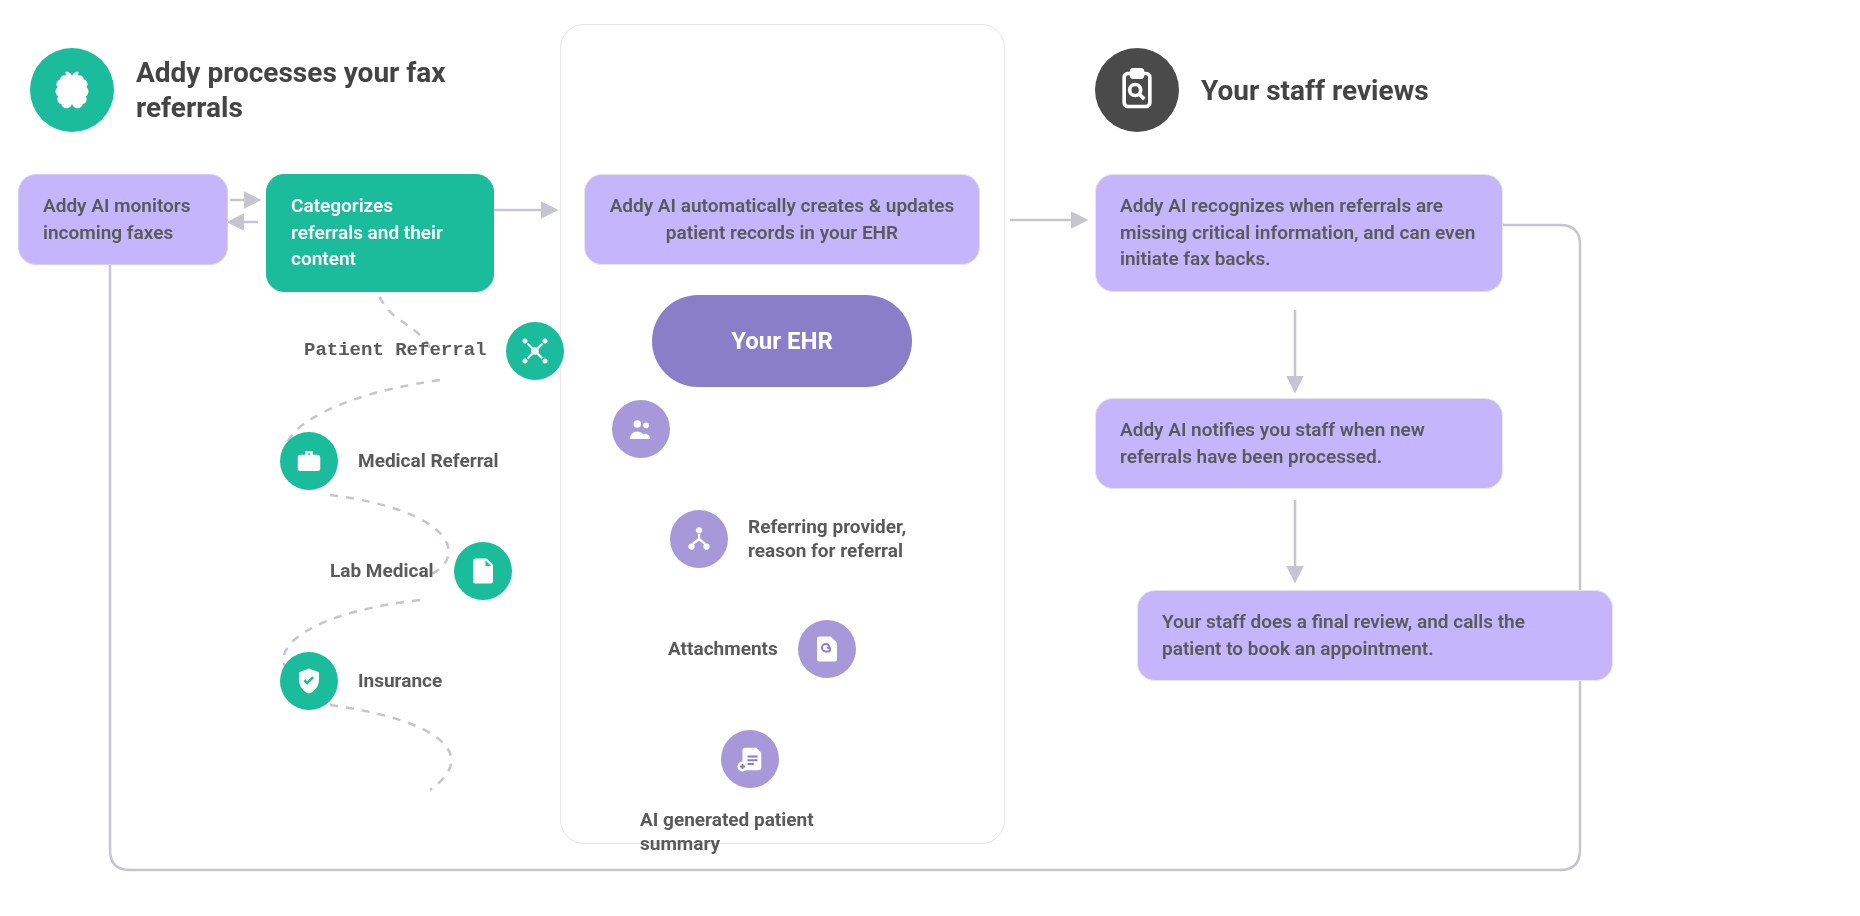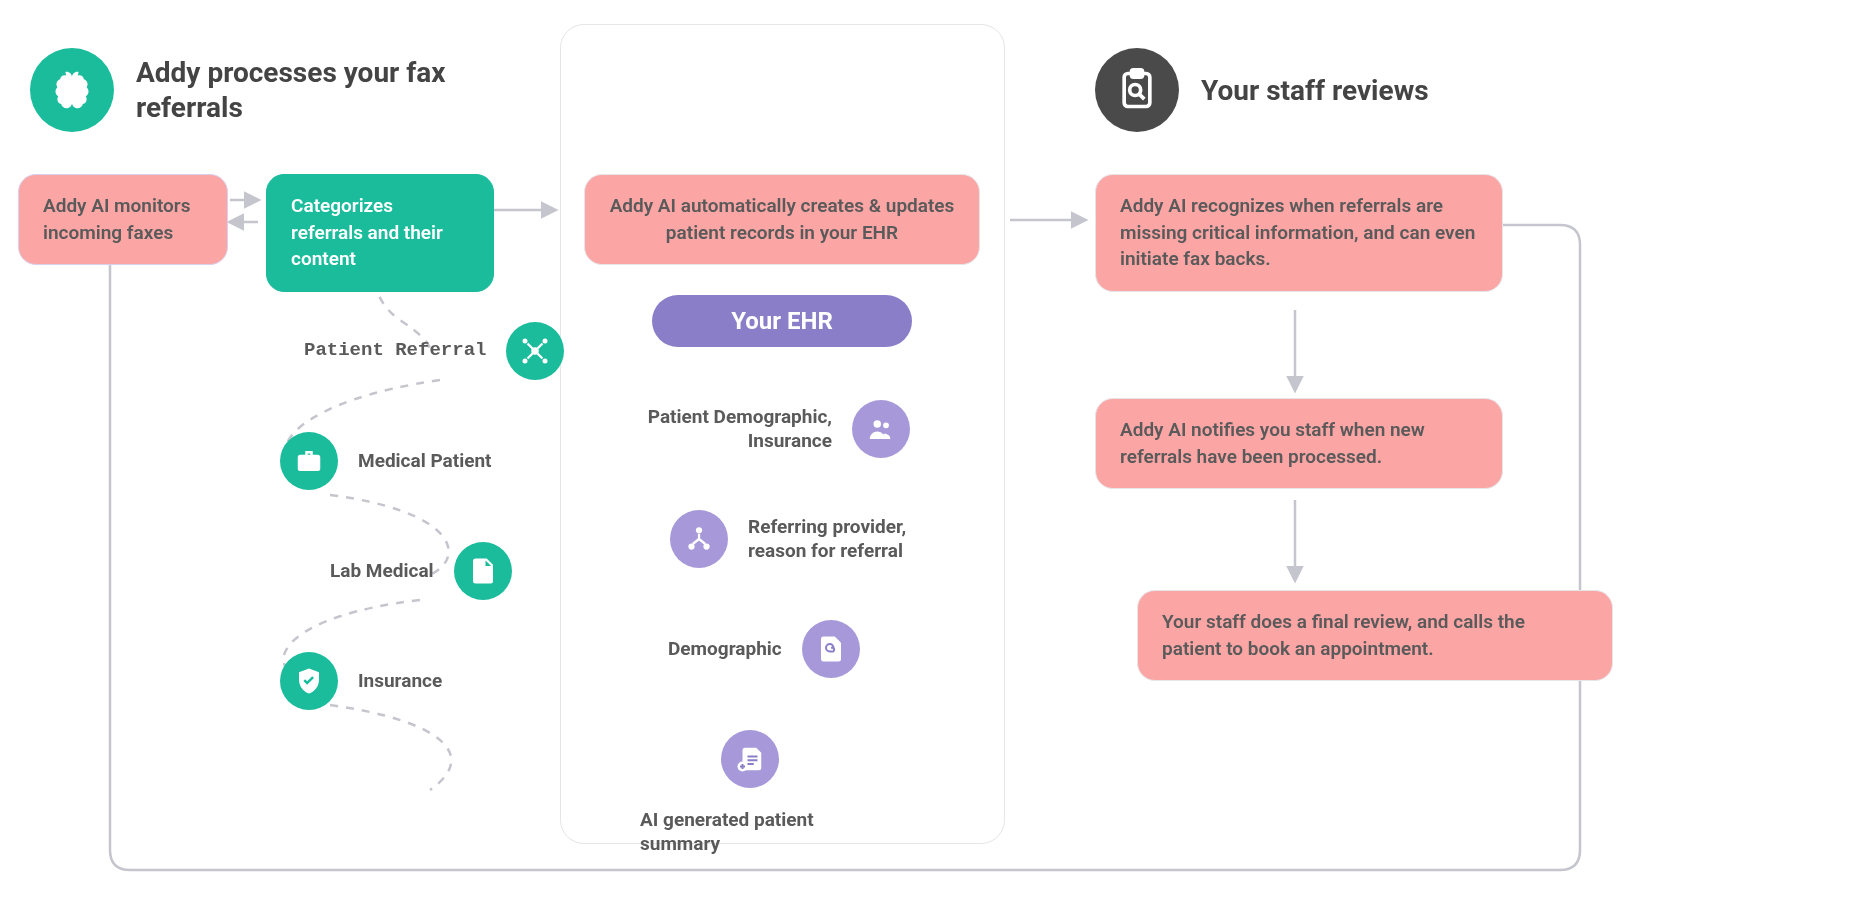--- a/index.html
+++ b/index.html
@@ -35,39 +35,39 @@
   .header-icon.teal-bg { background: var(--teal); }
   .header-icon.purple-bg { background: var(--purple); }
   .header-icon.gray-bg { background: var(--gray-dark); }
   .header-title {
     font-size: 28px; font-weight: 700; color: #444; line-height: 1.25;
     max-width: 320px;
   }
 
   
   .box {
-    position: absolute; background: #fca5a5; border: 1.5px solid var(--gray-border);
+    position: absolute; background: #c4b5fd; border: 1.5px solid var(--gray-border);
     border-radius: 18px; padding: 18px 24px;
     font-size: 19px; font-weight: 600; color: var(--gray-text); line-height: 1.4;
   }
   .box.purple-border { border-color: var(--purple-border); }
   .box.teal-solid {
     background: var(--teal); border-color: var(--teal); color: #fff;
   }
 
   
   .panel {
     position: absolute; background: #fff; border: 1.5px solid var(--gray-border);
     border-radius: 24px;
   }
 
   
   .pill {
     position: absolute; background: var(--purple); color: #fff;
-    border-radius: 999px; padding: 12px 60px;
+    border-radius: 999px; padding: 32px 60px;
     font-size: 24px; font-weight: 700; text-align: center;
   }
 
   
   .cat-item { position: absolute; display: flex; align-items: center; gap: 20px; }
   .cat-item.right-label { flex-direction: row; }
   .cat-item.left-label { flex-direction: row-reverse; }
   .cat-circle {
     width: 58px; height: 58px; border-radius: 50%;
     display: flex; align-items: center; justify-content: center; flex-shrink: 0;
@@ -178,21 +178,21 @@
     </div>
     <div class="cat-label" style="text-align:right;">Patient Referral</div>
   </div>
 
   <div class="cat-item right-label" style="left:280px; top:432px;">
     <div class="cat-circle teal">
       <svg width="30" height="30" viewBox="0 0 24 24" fill="#fff">
           <path d="M9 4h6v3h4a2 2 0 012 2v9a2 2 0 01-2 2H5a2 2 0 01-2-2V9a2 2 0 012-2h4V4zm2 2v1h2V6h-2zm0 6v-2h2v2h2v2h-2v2h-2v-2H9v-2h2z"></path>
         </svg>
     </div>
-    <div class="cat-label">Medical Patient</div>
+    <div class="cat-label">Medical Referral</div>
   </div>
 
   <div class="cat-item left-label" style="left:330px; top:542px;">
     <div class="cat-circle teal">
       <svg width="30" height="30" viewBox="0 0 24 24" fill="#fff">
           <path d="M6 2h9l5 5v13a2 2 0 01-2 2H6a2 2 0 01-2-2V4a2 2 0 012-2zm8 1.5V8h4.5L14 3.5zM8 12h8v2H8v-2zm0 4h8v2H8v-2z"></path>
         </svg>
     </div>
     <div class="cat-label" style="text-align:right;">Lab Medical</div>
   </div>
@@ -211,21 +211,20 @@
   <div class="pill" style="left:652px; top:295px; width:260px;">Your EHR</div>
 
   <div class="cat-item left-label" style="left:612px; top:400px;">
     <div class="cat-circle purple">
       <svg width="30" height="30" viewBox="0 0 24 24" fill="#fff">
           <circle cx="9" cy="8" r="3"></circle>
           <circle cx="16" cy="9" r="2.3"></circle>
           <path d="M3 20c0-3.3 2.7-6 6-6s6 2.7 6 6H3zm12 0c0-1.5-.5-2.9-1.3-4 .4-.1.9-.2 1.3-.2 2.5 0 4.5 1.9 4.5 4.2H15z"></path>
         </svg>
     </div>
-    <div class="cat-label" style="text-align:right;">Patient Demographic, Insurance</div>
   </div>
 
   <div class="cat-item right-label" style="left:670px; top:510px;justify-content:flex-end;">
     <div class="cat-circle purple">
       <svg width="30" height="30" viewBox="0 0 24 24" fill="#fff">
           <circle cx="12" cy="5" r="2.5"></circle>
           <circle cx="6" cy="18" r="2.5"></circle>
           <circle cx="18" cy="18" r="2.5"></circle>
           <path d="M12 8v4M12 12l-5 4M12 12l5 4" stroke="#fff" stroke-width="1.8" fill="none"></path>
         </svg>
@@ -233,21 +232,21 @@
     <div class="cat-label">Referring provider, reason for referral</div>
   </div>
 
   <div class="cat-item left-label" style="left:668px; top:620px;">
     <div class="cat-circle purple">
       <svg width="30" height="30" viewBox="0 0 24 24" fill="#fff">
           <path d="M6 2h9l5 5v13a2 2 0 01-2 2H6a2 2 0 01-2-2V4a2 2 0 012-2z"></path>
           <path d="M14 11a3 3 0 10-3 3h2a1.5 1.5 0 000-3h-1" stroke="#8B7EC8" stroke-width="1.6" fill="none"></path>
         </svg>
     </div>
-    <div class="cat-label" style="text-align:right;">Demographic</div>
+    <div class="cat-label" style="text-align:right;">Attachments</div>
   </div>
 
   <div class="cat-item right-label" style="left:640px; top:730px;flex-direction:column;">
     <div class="cat-circle purple">
       <svg width="30" height="30" viewBox="0 0 24 24" fill="#fff">
           <path d="M8 3h9l4 4v12a2 2 0 01-2 2H8a2 2 0 01-2-2V5a2 2 0 012-2z"></path>
           <path d="M10 10h8M10 13h8M10 16h5" stroke="#8B7EC8" stroke-width="1.6"></path>
           <circle cx="6" cy="18" r="4" fill="#fff"></circle>
           <path d="M6 16v4M4 18h4" stroke="#8B7EC8" stroke-width="1.6"></path>
         </svg>

